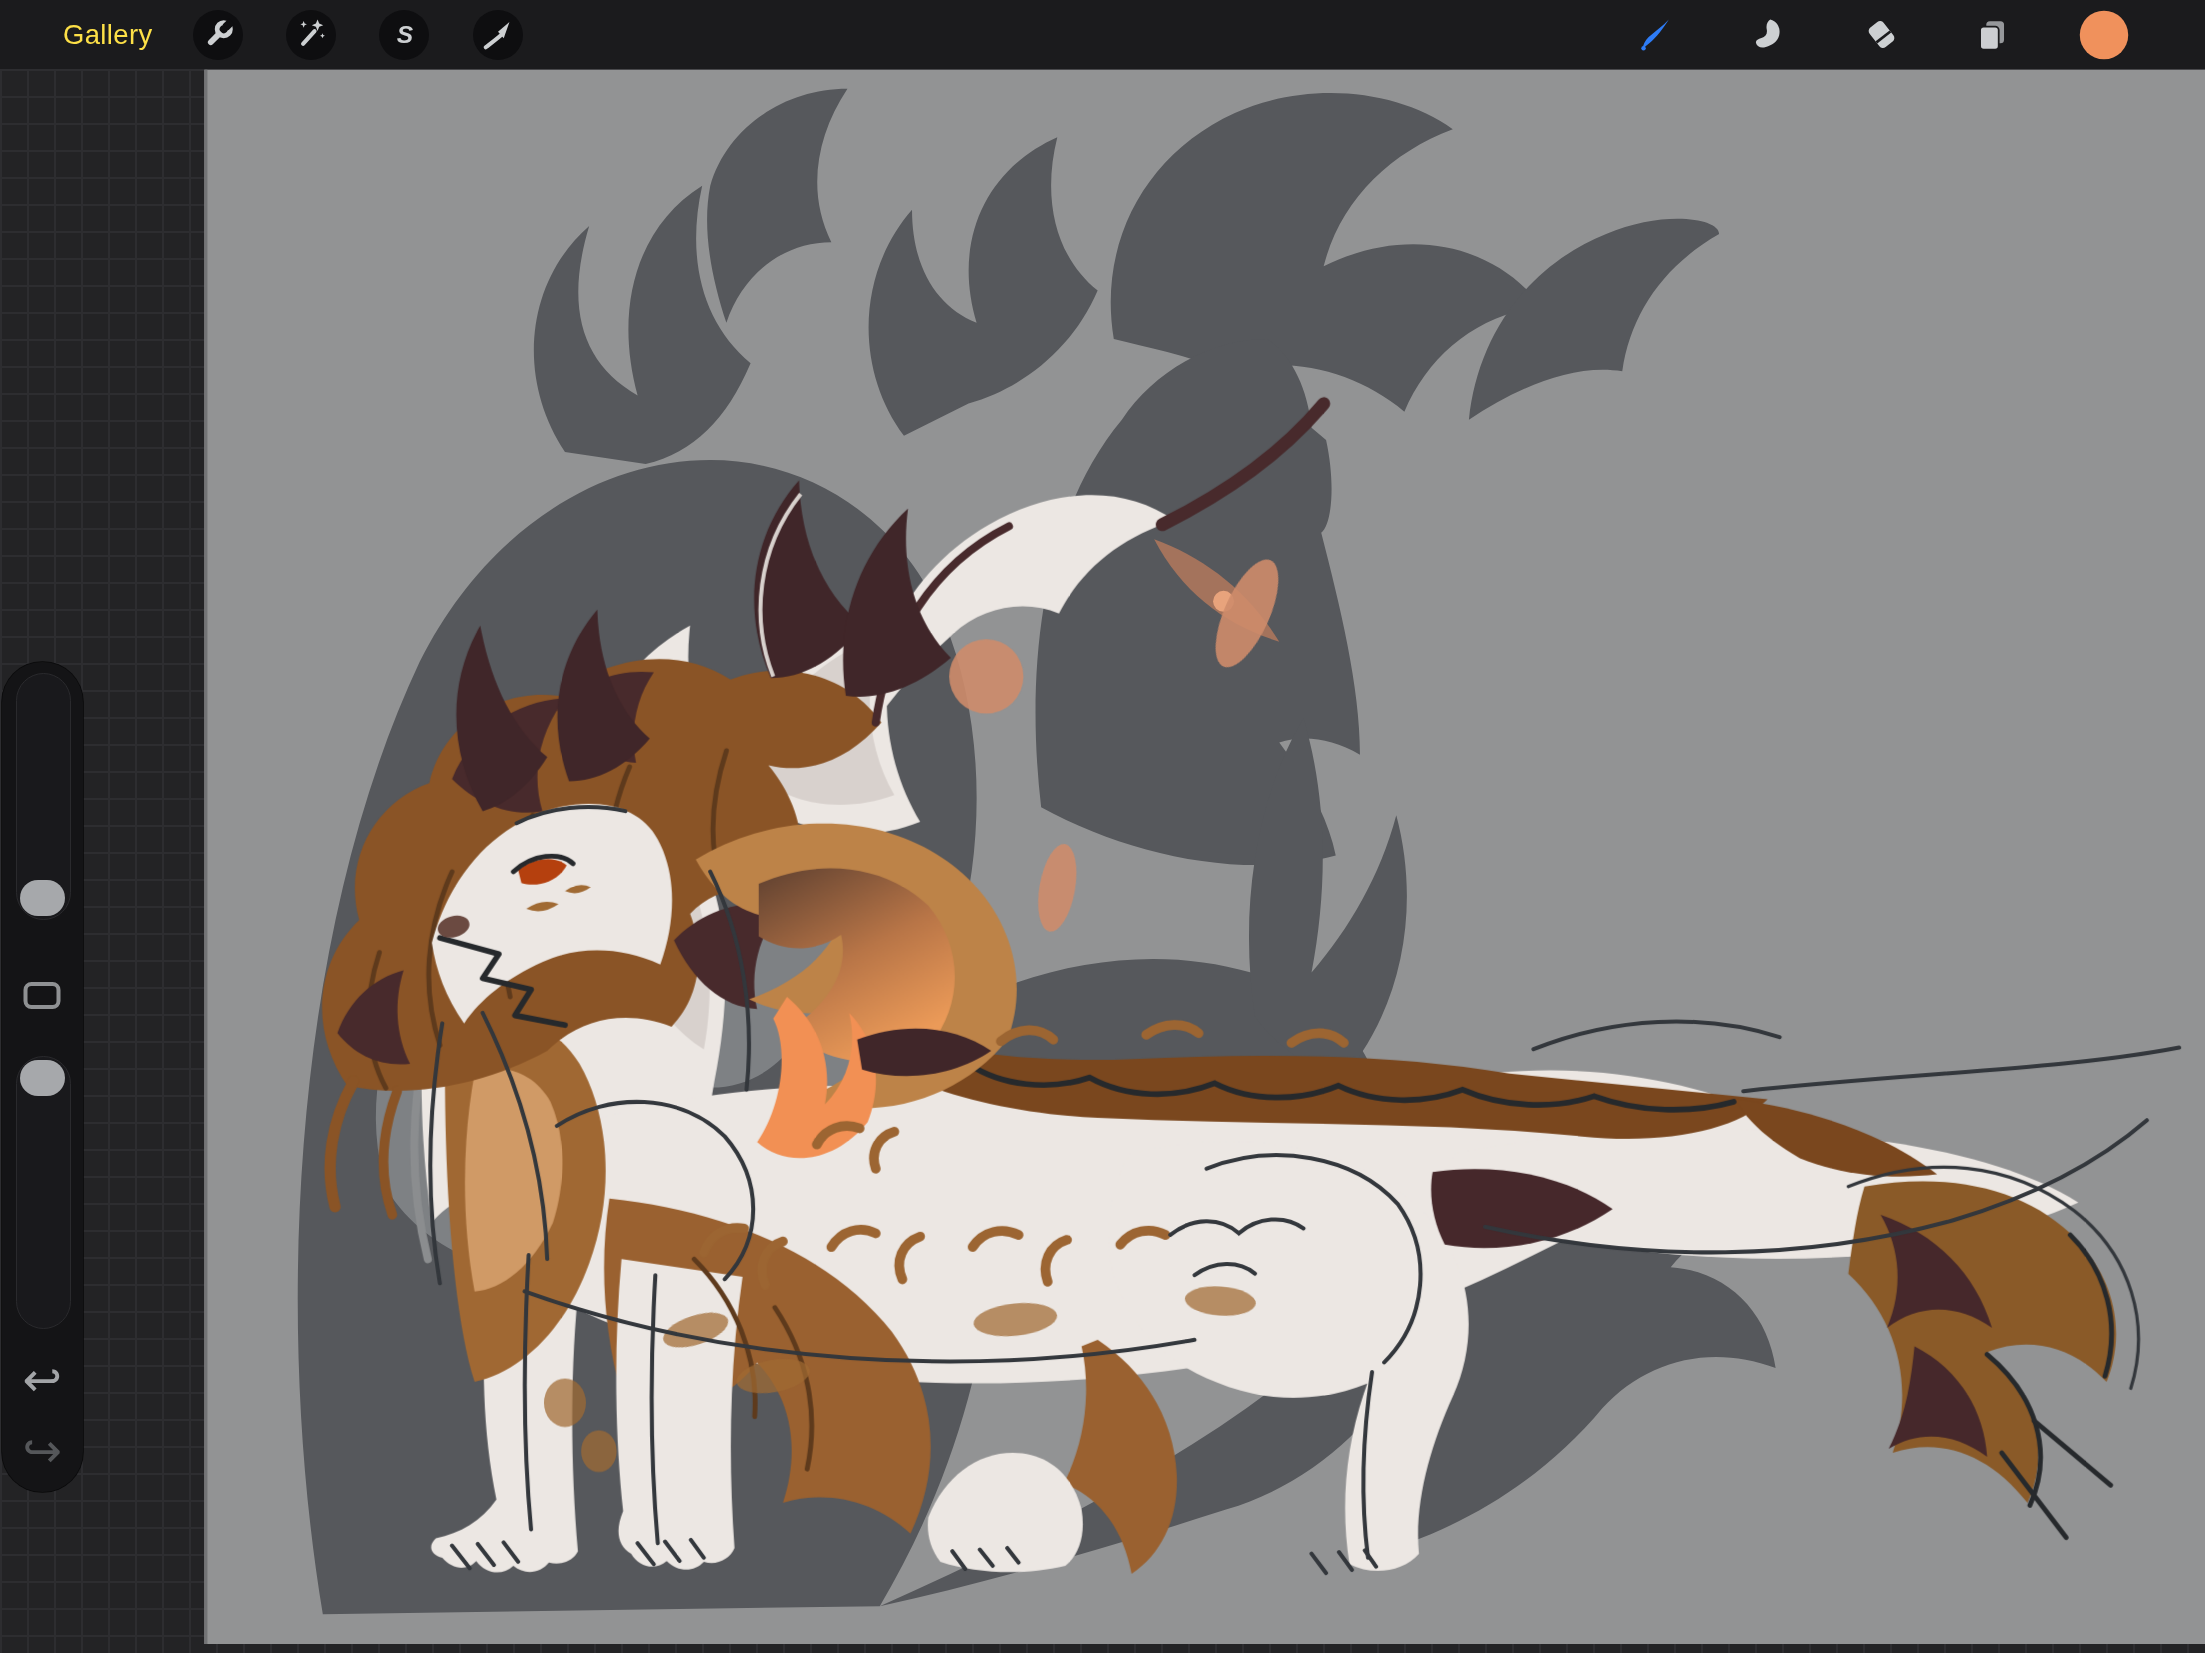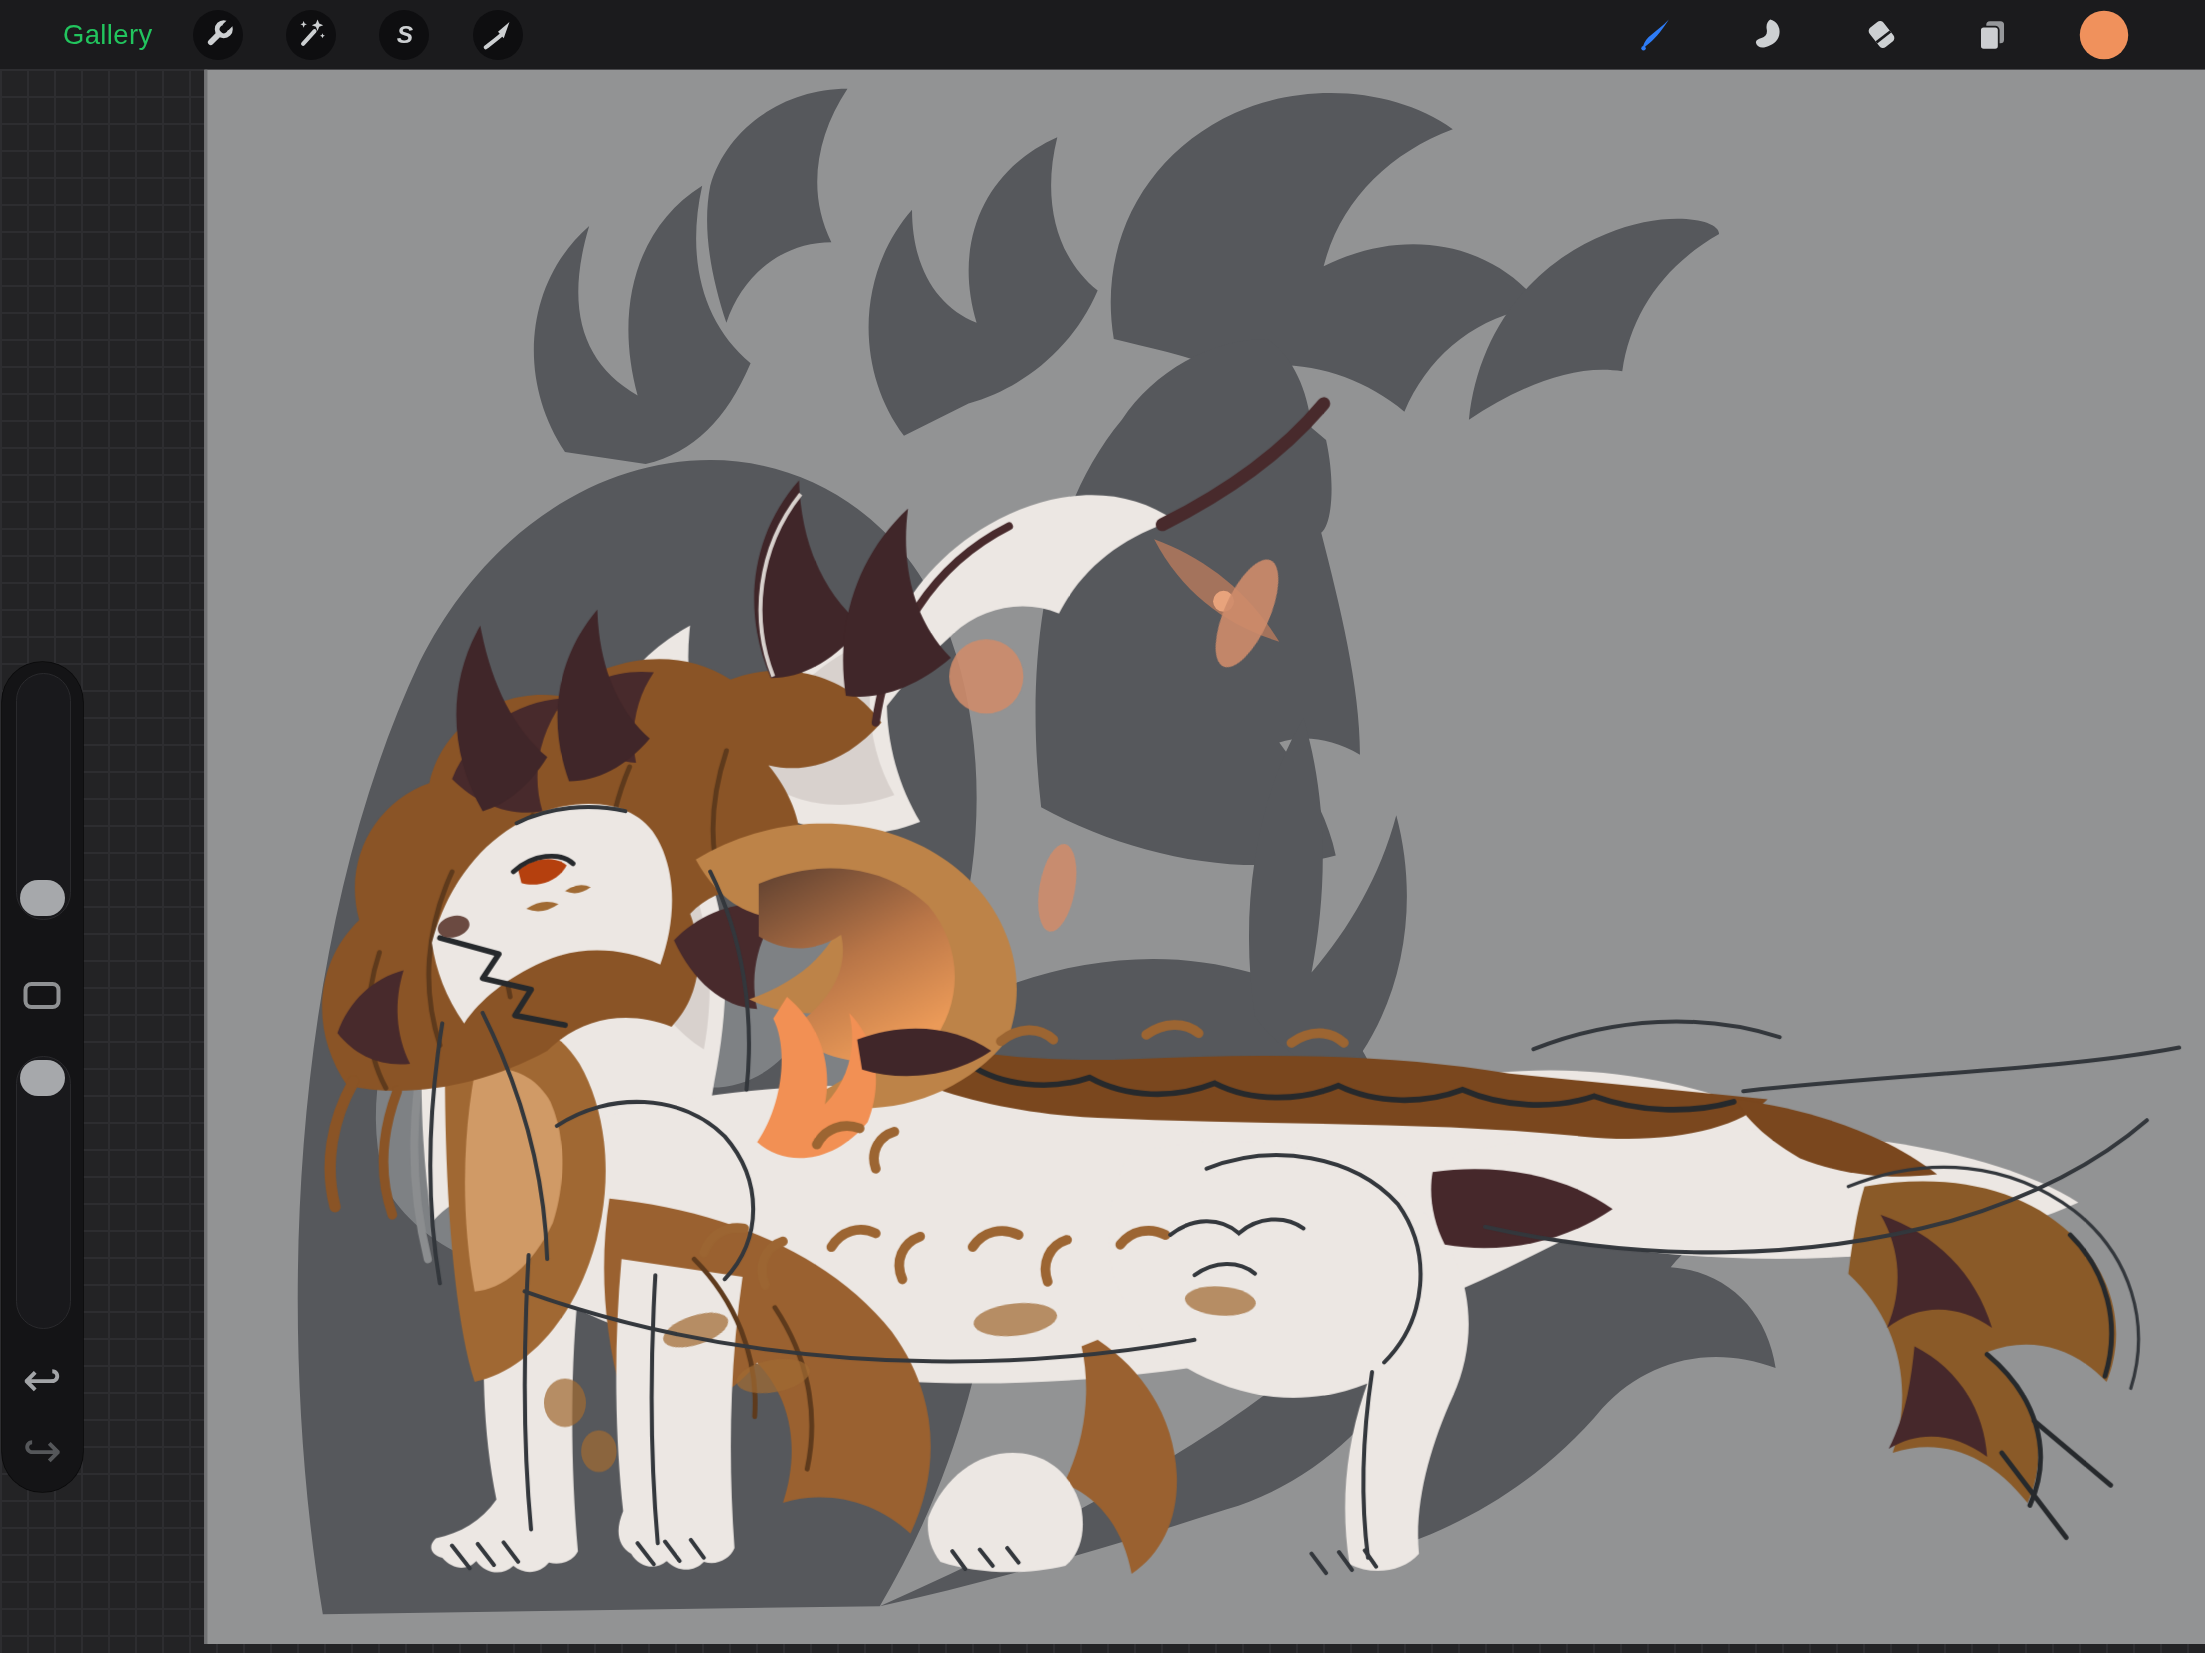--- a/index.html
+++ b/index.html
@@ -2,21 +2,21 @@
 <html style="font-size:13px"><head>
 <meta charset="utf-8">
 <style>
   html,body{margin:0;padding:0;background:#000;}
   .stage{position:relative;width:2205px;height:1653px;overflow:hidden;
          font-family:"Liberation Sans","DejaVu Sans",sans-serif;background:#232325;}
 
   
   .topbar{position:absolute;left:0;top:0;width:100%;height:69px;background:#1b1b1d;z-index:30;}
   .gallery{position:absolute;left:63px;top:0;height:49px;line-height:69px;
-           color:#22c55e;font-size:27.4px;letter-spacing:0.4px;cursor:default;}
+           color:#fde047;font-size:27.4px;letter-spacing:0.4px;cursor:default;}
   .toolbtn{position:absolute;top:9.7px;width:50px;height:50px;border-radius:50%;
            display:flex;align-items:center;justify-content:center;}
   .toolbtn.circled{background:#0e0e10;}
   .toolbtn svg{display:block;}
 
   
   .outside{position:absolute;left:0;top:69px;right:0;bottom:0;background-color:#232325;
     background-image:linear-gradient(#2d2d30 1.6px,transparent 1.6px),
                      linear-gradient(90deg,#2d2d30 1.6px,transparent 1.6px);
     background-size:27px 27px;z-index:1;}

